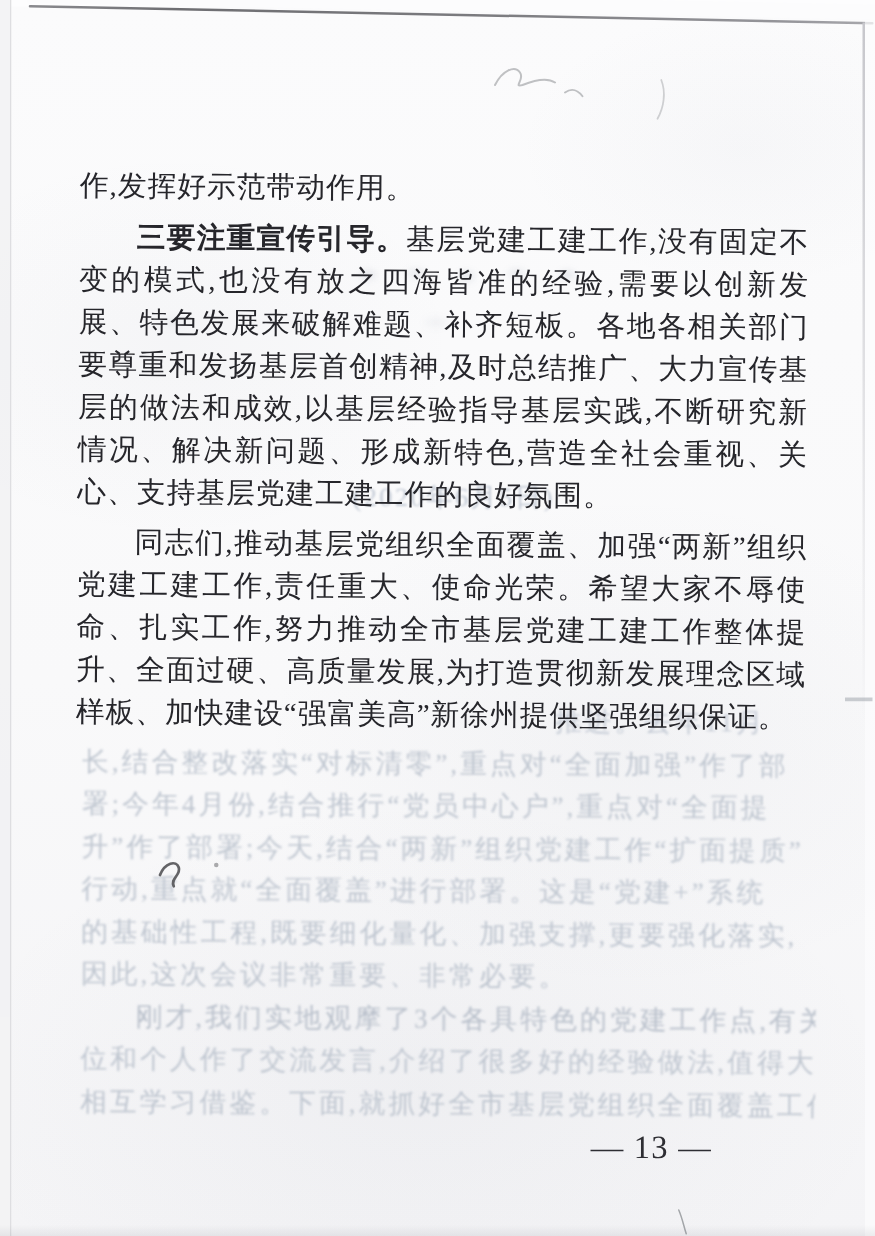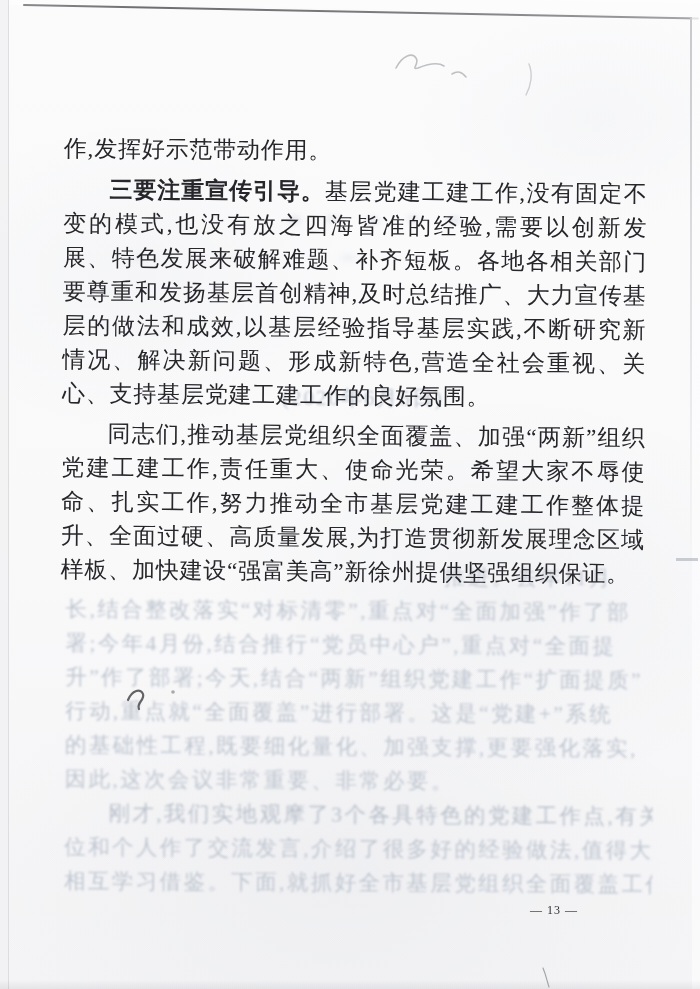--- a/index.html
+++ b/index.html
@@ -62,22 +62,22 @@
     transform:rotate(.35deg);transform-origin:0 0;
   }
   .ghost-line{
     height:34px;line-height:34px;font-size:21.5px;letter-spacing:2.4px;
     color:#bfc6d0;filter:blur(.85px);white-space:nowrap;overflow:hidden;
   }
   .ghost-line.right-offset{padding-left:378px;color:#c6ccd6;}
   .ghost-line.indent{padding-left:44px;color:#b9c0cb;}
   
   .page-number{
-    position:absolute;left:464px;top:903px;width:114px;text-align:right;
-    font-size:12px;letter-spacing:1px;color:#2e2e33;
+    position:absolute;left:464px;top:903px;width:114px;text-align:center;
+    font-size:26px;letter-spacing:1px;color:#2e2e33;
   }
   
   .marks{position:absolute;left:0;top:0;pointer-events:none;}
 </style>
 </head>
 <body>
 
 <div class="scan">
 
   <div class="edge-top-white"></div>

